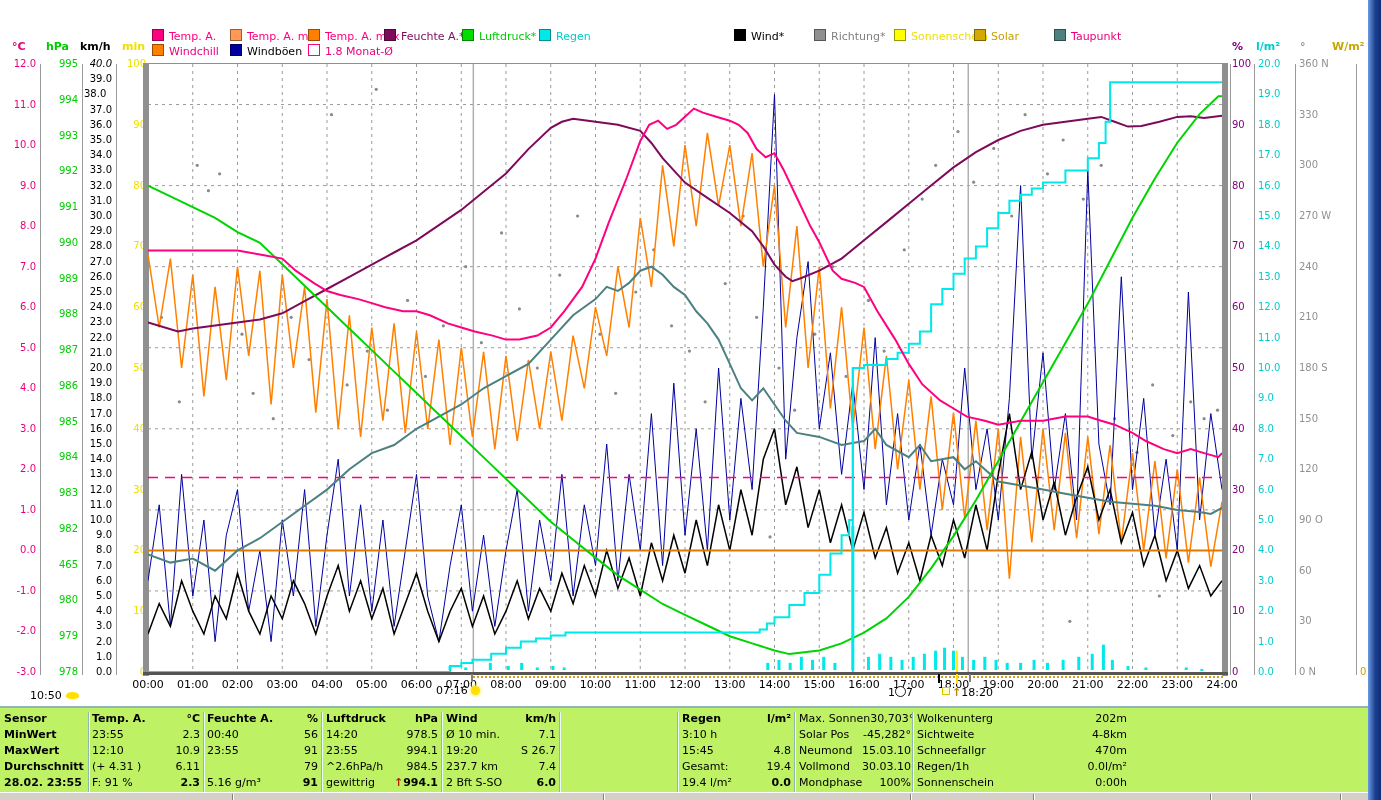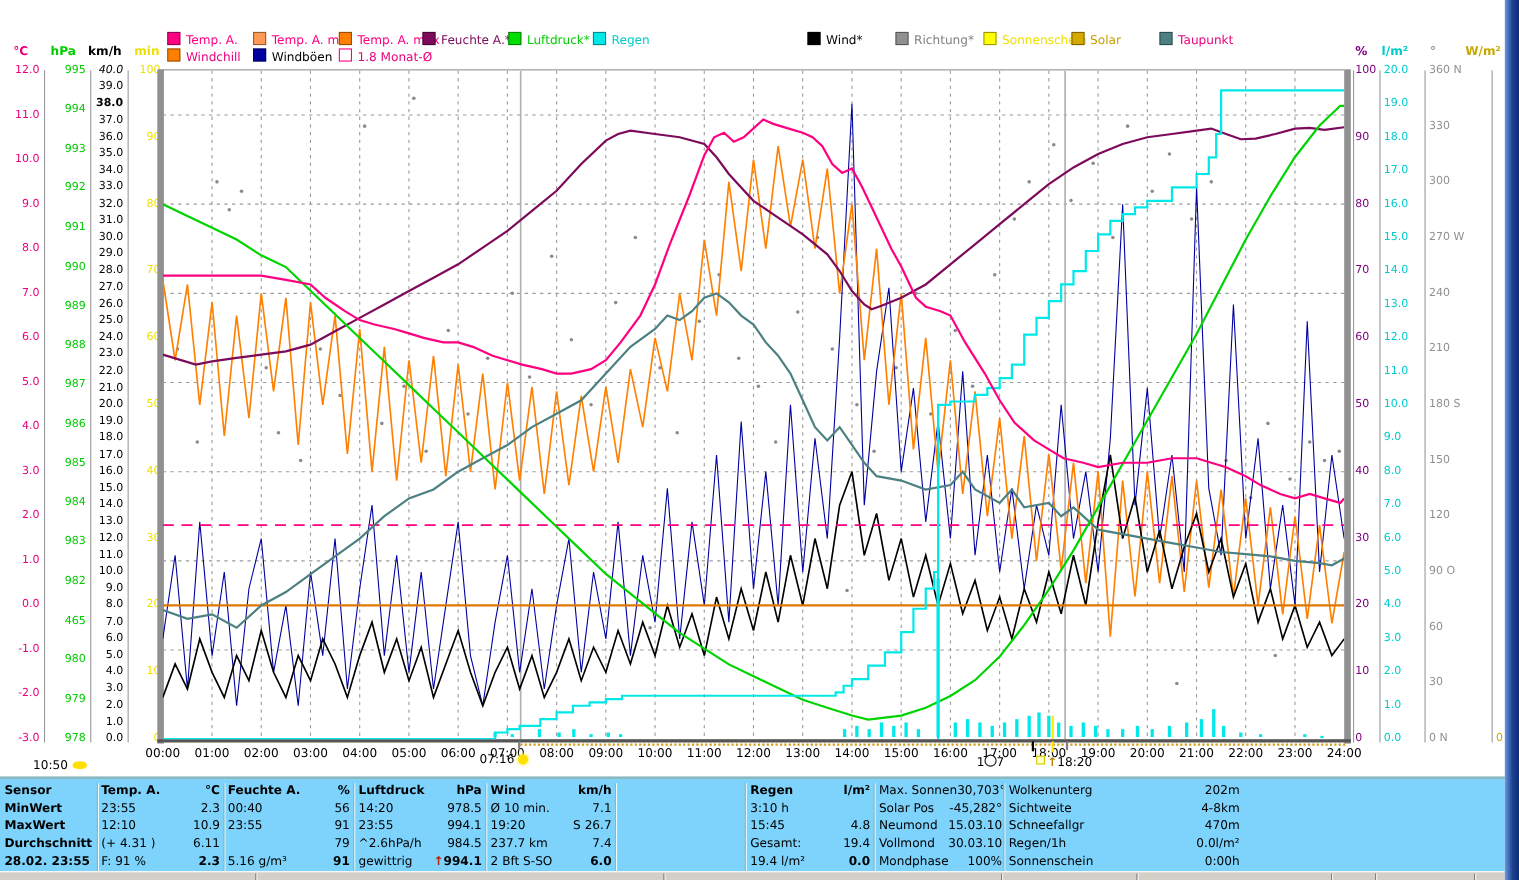--- a/index.html
+++ b/index.html
@@ -23,21 +23,21 @@
   .moon-icon{display:inline-block;width:9px;height:9px;border-radius:50%;
     border:1.5px solid #1a1a1a;background:#fff;vertical-align:-1px;}
   .sq-icon{display:inline-block;width:6px;height:6px;border:1px solid #d8c800;
     background:#ffffc8;vertical-align:1px;margin:0 2px;}
   .up-arrow{color:#b8860b;font-weight:bold;}
   .moonset-icon{display:inline-block;width:13px;height:7px;border-radius:50% 50% 40% 40%;
     background:#ffe000;vertical-align:0px;margin-left:4px;}
   .tick{position:absolute;top:674px;width:2px;}
   #solar-line{position:absolute;top:676px;height:0;border-top:2px dotted #d4a017;}
   #table-area{position:absolute;left:0;top:706px;width:1368px;height:86px;
-    background:#7dd3fc;border-top:2px solid #8fb6b4;}
+    background:#bef264;border-top:2px solid #8fb6b4;}
   .tcol{position:absolute;top:2px;font-size:11px;color:#000;}
   .trow{height:16px;display:flex;justify-content:space-between;align-items:center;}
   .trow .l{white-space:nowrap;}
   .trow .r{white-space:nowrap;text-align:right;}
   .b{font-weight:bold;}
   .tdivider{position:absolute;top:4px;height:80px;width:1px;background:#8fb6b4;
     box-shadow:1px 0 0 #eafcfc;}
   #status-bar{position:absolute;left:0;top:792px;width:1368px;height:8px;
     background:#d4d0c8;border-top:1px solid #fff;box-sizing:border-box;}
   .sb-div{position:absolute;top:1px;height:6px;width:1px;background:#808080;
@@ -106,21 +106,21 @@
       <div class="ax-label" style="color: rgb(0, 204, 0); top: 493.176px; left: 36px; width: 42px; text-align: right;">983</div>
       <div class="ax-label" style="color: rgb(0, 204, 0); top: 528.941px; left: 36px; width: 42px; text-align: right;">982</div>
       <div class="ax-label" style="color: rgb(0, 204, 0); top: 564.706px; left: 36px; width: 42px; text-align: right;">465</div>
       <div class="ax-label" style="color: rgb(0, 204, 0); top: 600.471px; left: 36px; width: 42px; text-align: right;">980</div>
       <div class="ax-label" style="color: rgb(0, 204, 0); top: 636.235px; left: 36px; width: 42px; text-align: right;">979</div>
       <div class="ax-label" style="color: rgb(0, 204, 0); top: 672px; left: 36px; width: 42px; text-align: right;">978</div>
       <div class="ax-head" style="left: 80px; color: rgb(0, 0, 0);">km/h</div>
       <div class="ax-line" style="left: 116px;"></div>
       <div class="ax-label" style="color: rgb(0, 0, 0); top: 64px; left: 70px; width: 42px; text-align: right; font-style: italic;">40.0</div>
       <div class="ax-label" style="color: rgb(0, 0, 0); top: 79.2px; left: 70px; width: 42px; text-align: right;">39.0</div>
-      <div class="ax-label" style="color: rgb(0, 0, 0); top: 94.4px; left: 70px; width: 42px; text-align: right; font-weight: bold;">38.0</div>
+      <div class="ax-label" style="color: rgb(0, 0, 0); top: 94.4px; left: 84px; width: 42px; text-align: left;">38.0</div>
       <div class="ax-label" style="color: rgb(0, 0, 0); top: 109.6px; left: 70px; width: 42px; text-align: right;">37.0</div>
       <div class="ax-label" style="color: rgb(0, 0, 0); top: 124.8px; left: 70px; width: 42px; text-align: right;">36.0</div>
       <div class="ax-label" style="color: rgb(0, 0, 0); top: 140px; left: 70px; width: 42px; text-align: right;">35.0</div>
       <div class="ax-label" style="color: rgb(0, 0, 0); top: 155.2px; left: 70px; width: 42px; text-align: right;">34.0</div>
       <div class="ax-label" style="color: rgb(0, 0, 0); top: 170.4px; left: 70px; width: 42px; text-align: right;">33.0</div>
       <div class="ax-label" style="color: rgb(0, 0, 0); top: 185.6px; left: 70px; width: 42px; text-align: right;">32.0</div>
       <div class="ax-label" style="color: rgb(0, 0, 0); top: 200.8px; left: 70px; width: 42px; text-align: right;">31.0</div>
       <div class="ax-label" style="color: rgb(0, 0, 0); top: 216px; left: 70px; width: 42px; text-align: right;">30.0</div>
       <div class="ax-label" style="color: rgb(0, 0, 0); top: 231.2px; left: 70px; width: 42px; text-align: right;">29.0</div>
       <div class="ax-label" style="color: rgb(0, 0, 0); top: 246.4px; left: 70px; width: 42px; text-align: right;">28.0</div>

